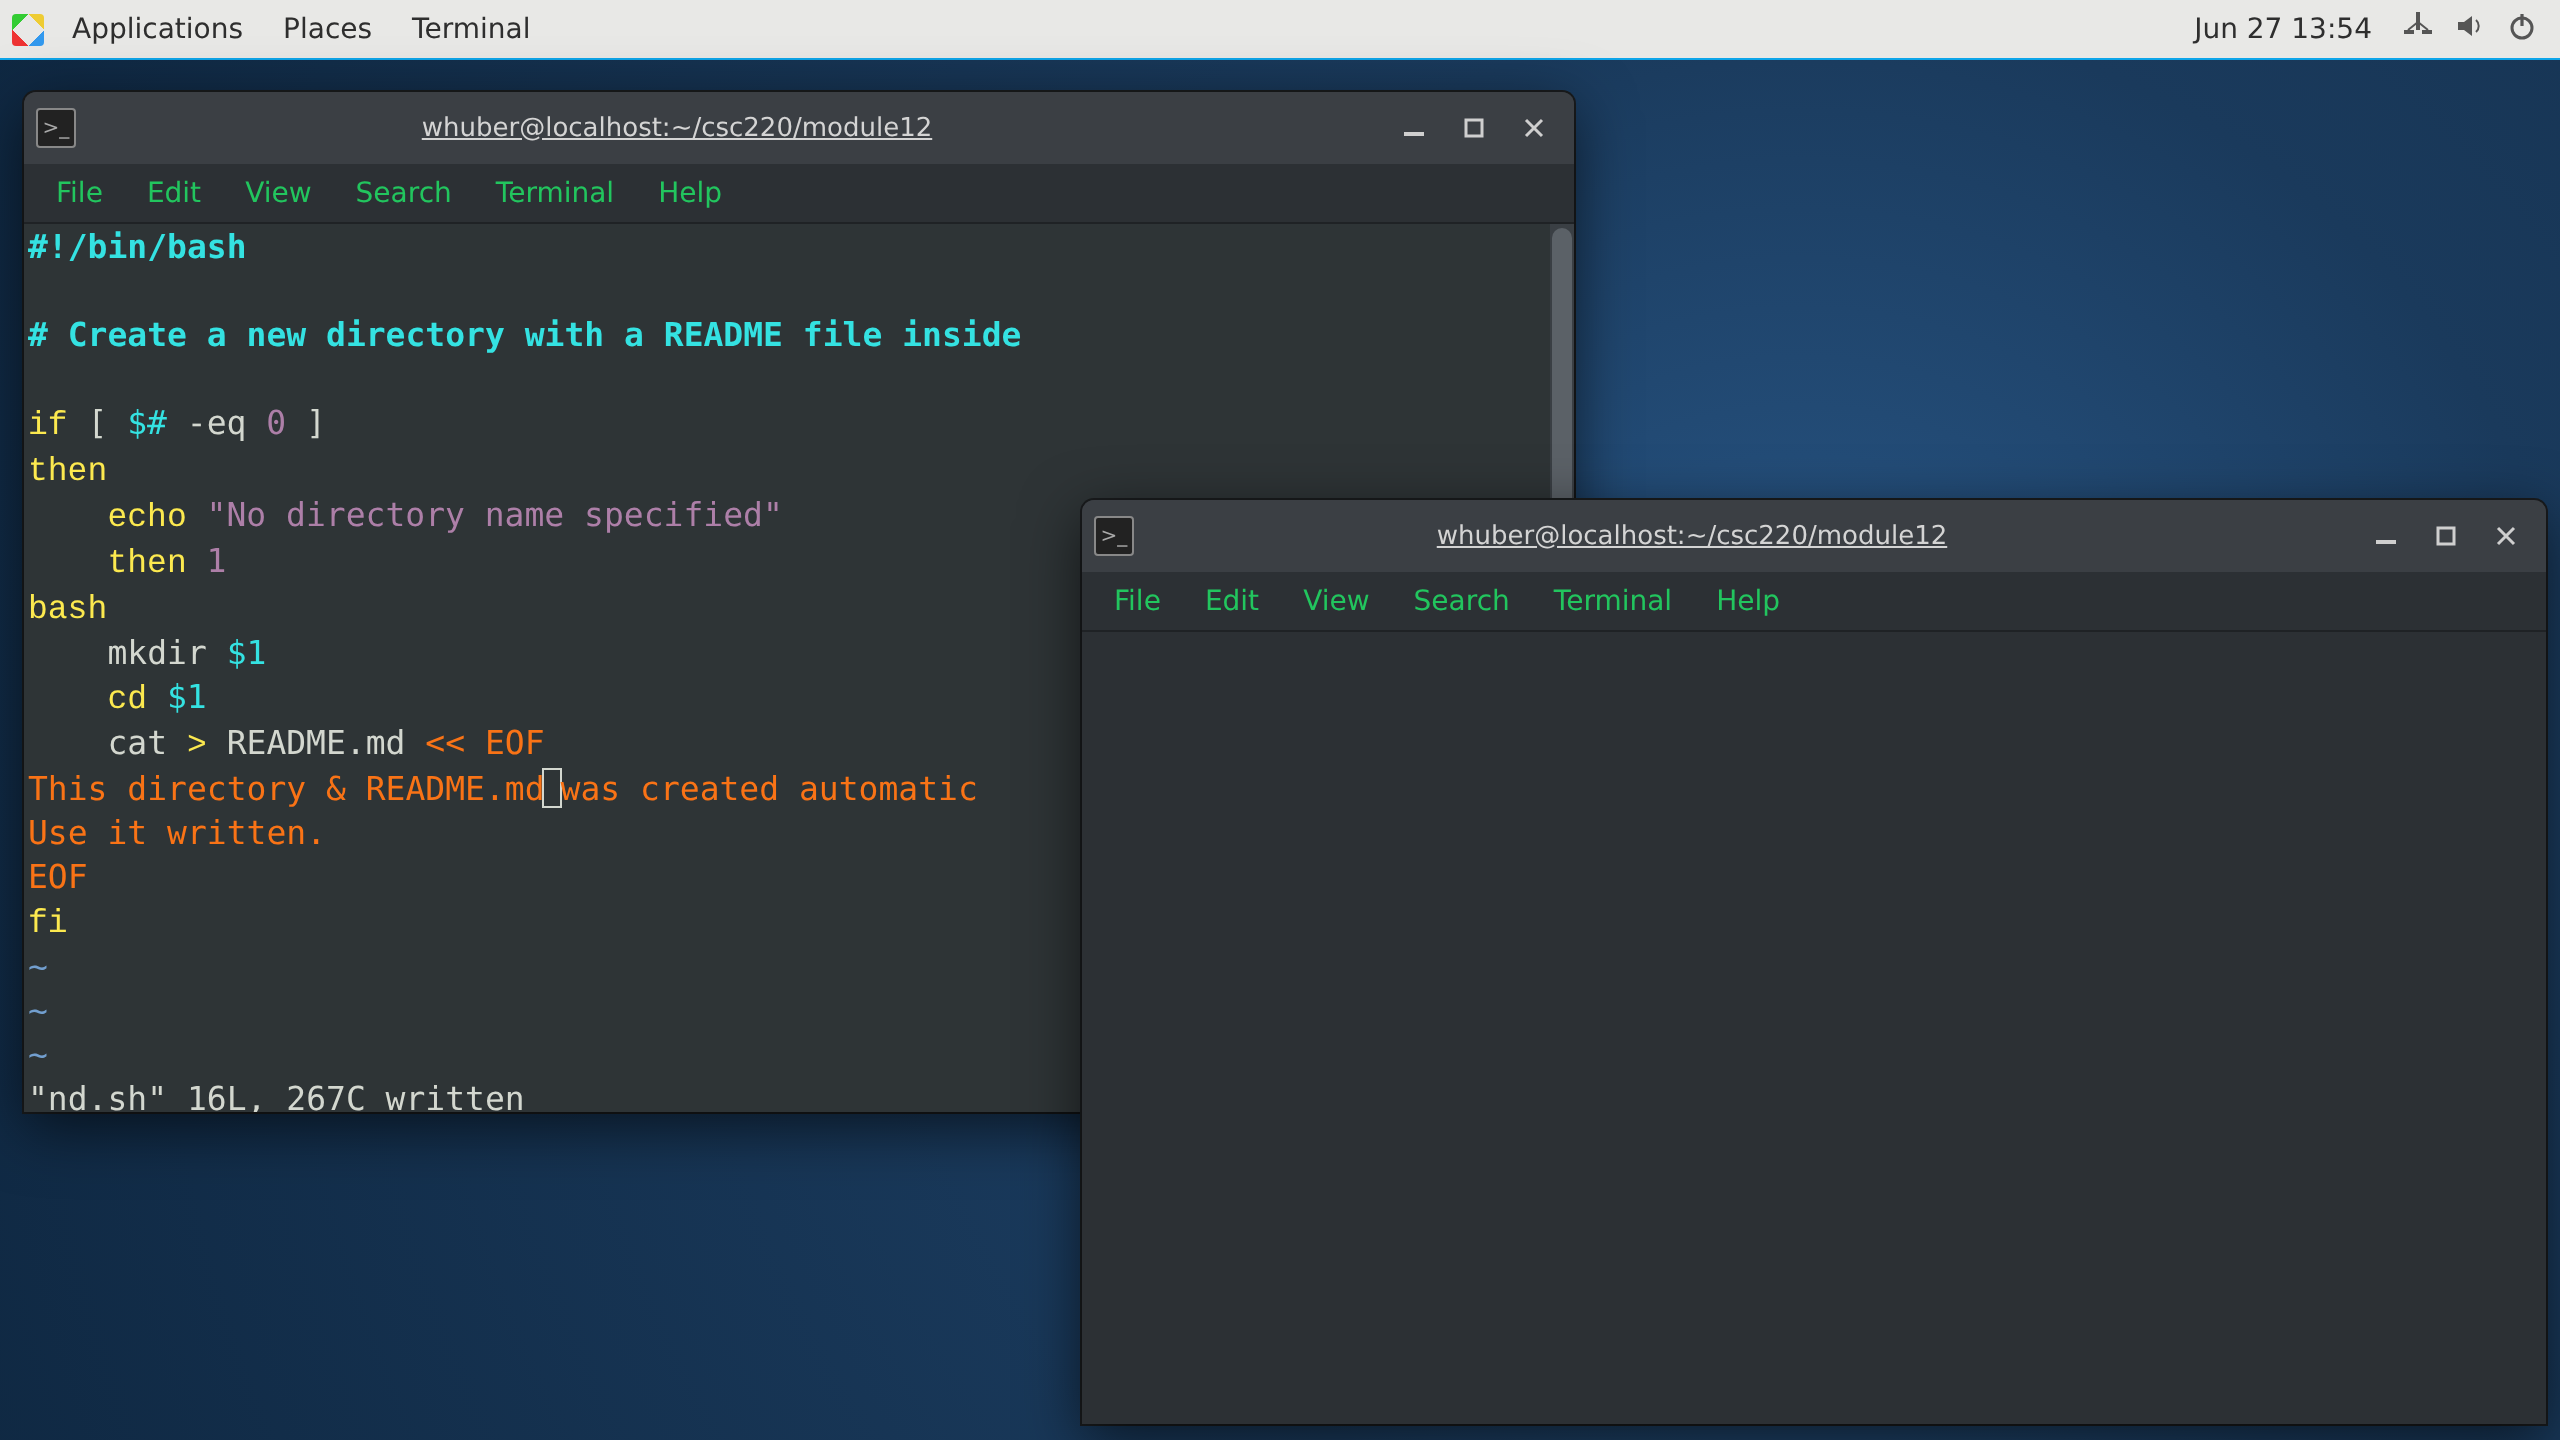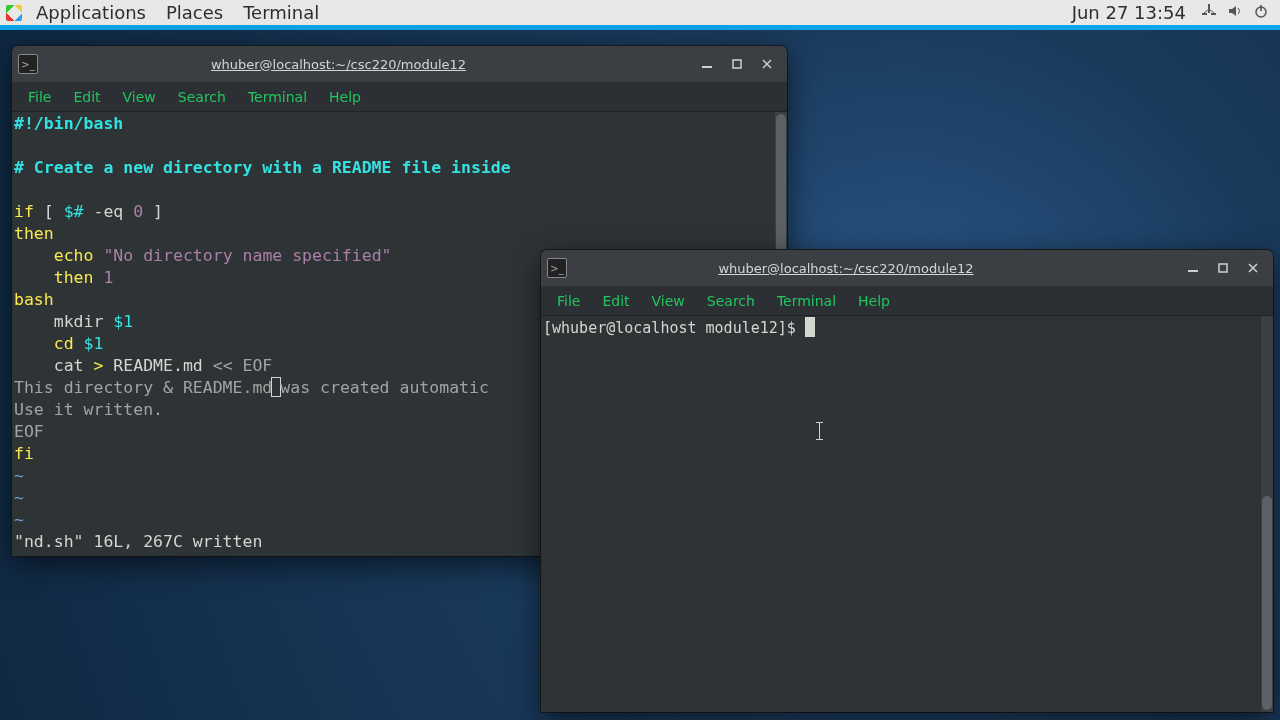--- a/index.html
+++ b/index.html
@@ -7,23 +7,23 @@
     width: 1280px; height: 720px;
     background: #1a3a5c;
     font-family: "DejaVu Sans", "Liberation Sans", sans-serif;
     overflow: hidden; position: relative;
     background-image:
       radial-gradient(circle at 900px 400px, #2a5a8c 0%, #1a3a5c 40%, #0f2842 100%);
   }
   
   .panel {
     position: absolute; top:0; left:0; right:0; height:30px;
-    background:#e8e8e6; border-bottom:5px solid #0ea5e9;
+    background:#e8e8e6; border-bottom:1px solid #0ea5e9;
     display:flex; align-items:center;
-    font-size:18px; color:#2e2e2e;
+    font-size:14px; color:#2e2e2e;
     padding:0 6px;
   }
   .panel .apps-icon { width:16px; height:16px; margin-right:4px;
     display:inline-block; background:
       linear-gradient(45deg,#e33 25%,transparent 25%),
       linear-gradient(-45deg,#39e 25%,transparent 25%),
       linear-gradient(135deg,#3c3 25%,transparent 25%),
       linear-gradient(-135deg,#ec3 25%,transparent 25%);
     border-radius:2px;
   }
@@ -76,26 +76,26 @@
   .scrollbar-track {
     position:absolute; top:0; right:0; width:12px; bottom:0;
     background:#3a3f44;
   }
   .scrollbar-thumb {
     position:absolute; left:1px; right:1px;
     background:#5b6167; border-radius:5px;
   }
   
   .c-comment { color:#34e2e2;font-weight:bold; }
-  .c-statement { color:#fce94f; }
+  .c-statement { color:#fce94f;font-family:Liberation Mono, monospace; }
   .c-string { color:#ad7fa8; }
   .c-num { color:#ad7fa8; }
   .c-special { color:#34e2e2; }
   .c-tilde { color:#729fcf; }
-  .c-heredoc { color:#a3a3a3;text-align:right; }
+  .c-heredoc { color:#f97316;text-align:right; }
   .status-line { color:#d3d7cf; }
   .cursor-outline{
     display:inline-block; width:10px; height:20px;
     border:1px solid #d3d7cf; vertical-align:text-bottom;
     margin-left:-1px; margin-right:-1px;
   }
   .block-cursor {
     display:inline-block; width:10px; height:20px;
     background:#d3d7cf; vertical-align:text-bottom;
   }
@@ -220,19 +220,13 @@
     </div>
   </div>
   <div class="menubar">
     <span class="menu-item">File</span>
     <span class="menu-item">Edit</span>
     <span class="menu-item">View</span>
     <span class="menu-item">Search</span>
     <span class="menu-item">Terminal</span>
     <span class="menu-item">Help</span>
   </div>
-  <div class="term-body" style="font-size:15px;"><span>[whuber@localhost module12]$ </span><span class="block-cursor"></span>
-    <span class="ibeam" style="left:278px; top:106px;"></span>
-    <div class="scrollbar-track">
-      <div class="scrollbar-thumb" style="top:180px; bottom:2px;"></div>
-    </div>
-  </div>
 </div>
 
 </body></html>

